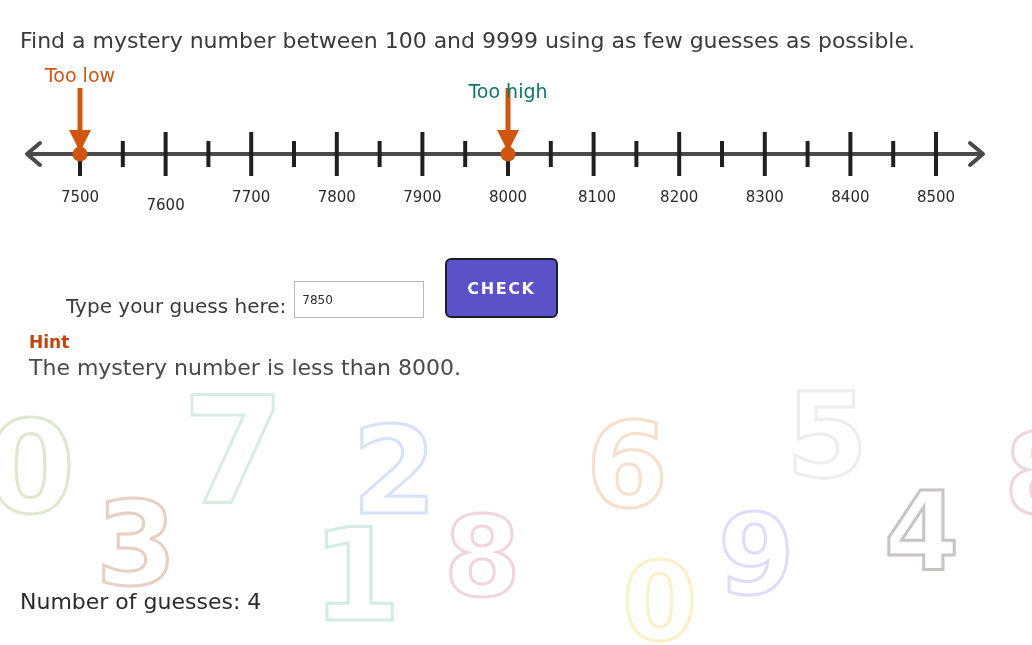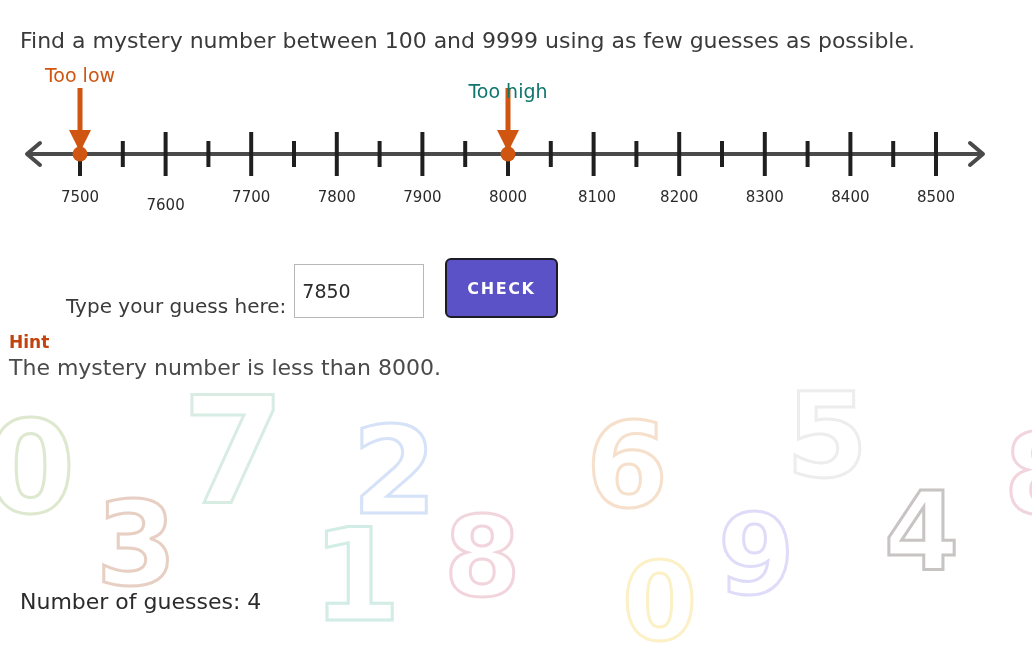--- a/index.html
+++ b/index.html
@@ -87,26 +87,26 @@
     margin-left: 46px;
   }
   #guess-prompt-label {
     font-size: 20px;
     color: #3a3a3a;
     margin-right: 8px;
     white-space: nowrap;
   }
   #guess-input {
     width: 130px;
-    height: 54px;
+    height: 37px;
     box-sizing: border-box;
     border: 1px solid #b8b8b8;
     background: #ffffff;
     font-family: "DejaVu Sans", sans-serif;
-    font-size: 19px;
+    font-size: 12px;
     color: #2b2b2b;
     padding: 0 7px;
     outline: none;
     border-radius: 0;
   }
   #check-button {
     margin-left: 21px;
     height: 60px;
     padding: 0 20px;
     box-sizing: border-box;
@@ -117,21 +117,21 @@
     font-family: "DejaVu Sans", sans-serif;
     font-size: 16px;
     font-weight: 700;
     letter-spacing: 1.6px;
     cursor: pointer;
   }
 
   
   #hint-block {
     position: absolute;
-    left: 9px;
+    left: 29px;
     top: 332px;
   }
   #hint-title {
     font-size: 17px;
     font-weight: 700;
     color: #c1440e;
     margin: 0 0 3px 0;
   }
   #hint-body {
     font-size: 22px;

